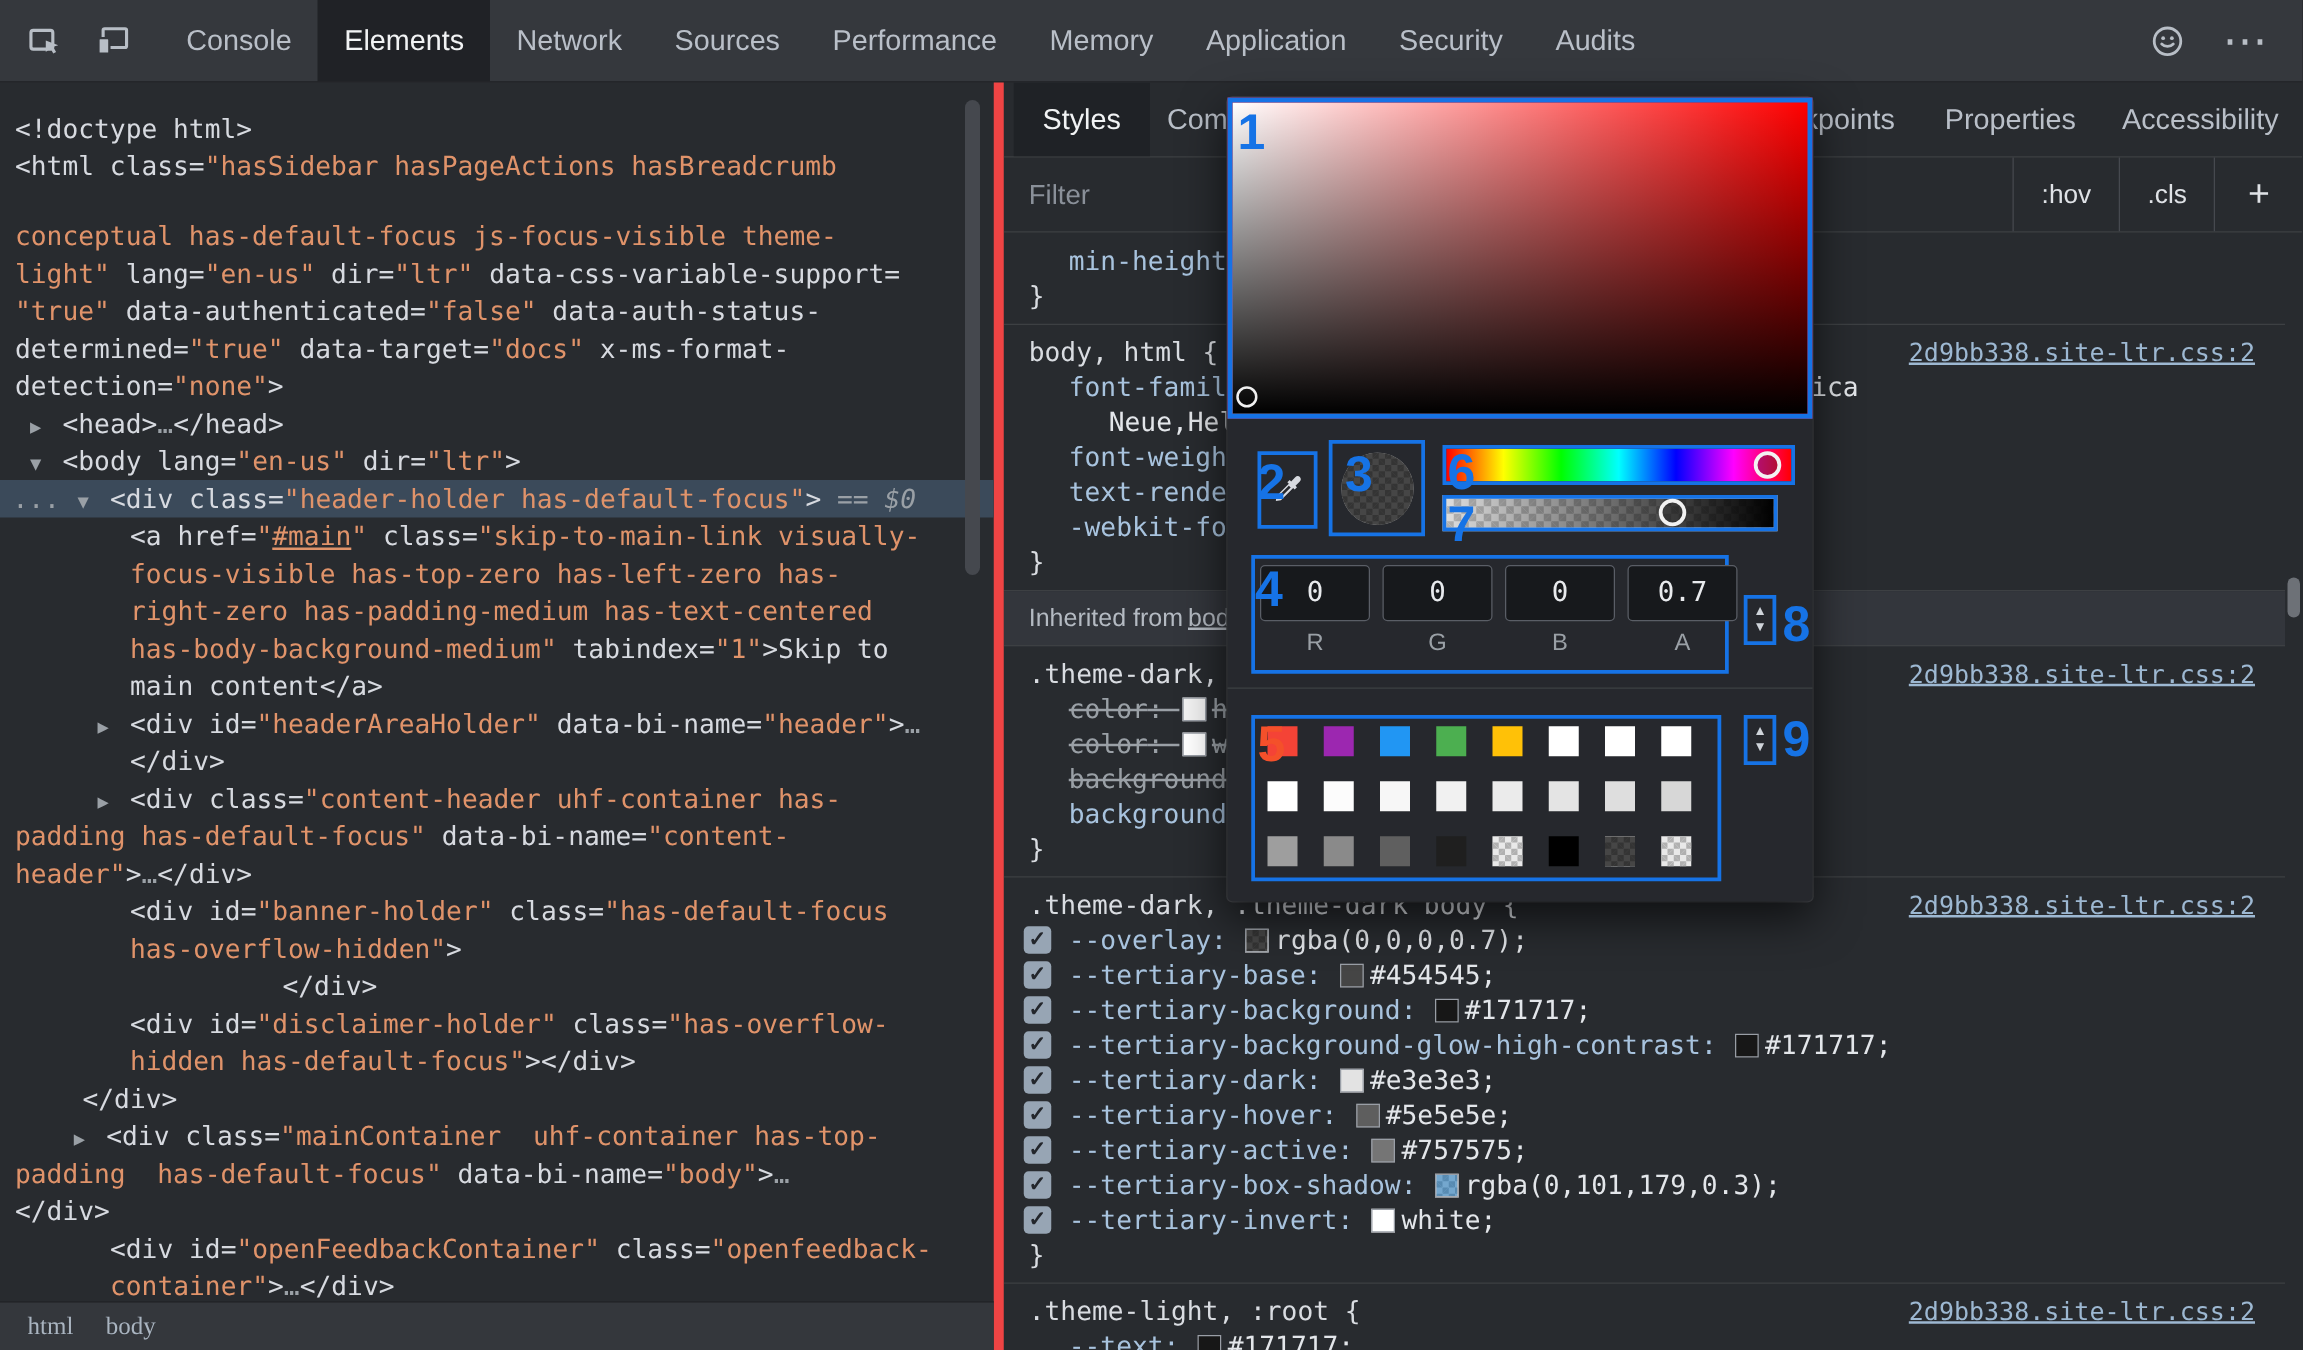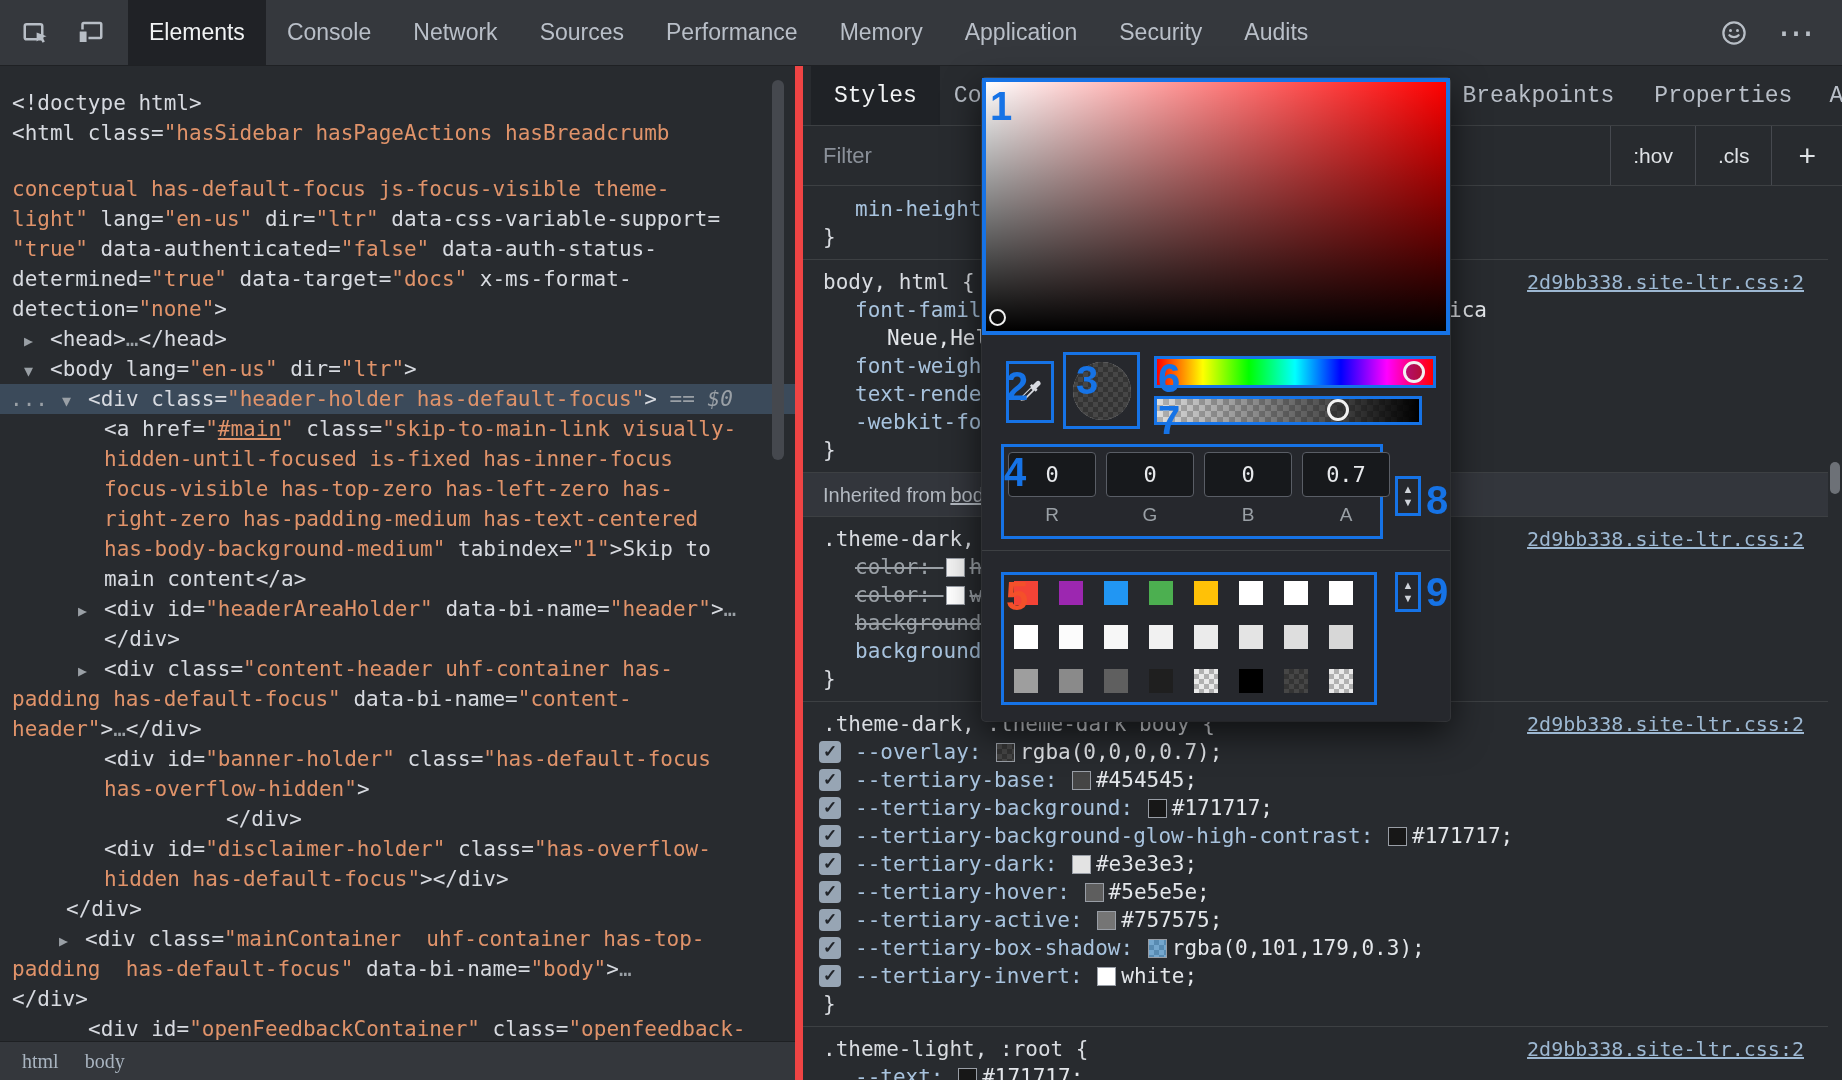--- a/index.html
+++ b/index.html
@@ -52,21 +52,21 @@
     border-top:1px solid #1e2023;display:flex;align-items:center;gap:6px;padding-left:12px;
     font-family:"DejaVu Sans Mono","Liberation Mono",monospace;font-size:20px}
   .crumb{background:none;border:none;color:#a9b4c0;font-family:Liberation Serif, serif;font-size:inherit;
     padding:3px 10px;cursor:pointer;white-space:pre}
   .crumb.active{background:#4b5057;color:#eceef1;border-radius:4px}
 
   
   .styles-pane{position:relative;flex:1;overflow:hidden}
   .styles-tabs{height:60px;border-bottom:1px solid var(--divider);display:flex;align-items:stretch;
     padding-left:8px;white-space:nowrap}
-  .stab{background:none;border:none;color:#b9bfc8;font-family:Liberation Mono, monospace;font-size:23px;cursor:pointer;padding:0 2px}
+  .stab{background:none;border:none;color:#b9bfc8;font-family:Liberation Sans, sans-serif;font-size:23px;cursor:pointer;padding:0 2px}
   .stab.active{background:#1f2226;color:#f1f3f4;padding:0 23px}
   .stab:nth-child(2){margin-left:12px}
   .stab:nth-child(3){margin-left:44px}
   .stab:nth-child(4){margin-left:84px}
   .stab:nth-child(5){margin-left:36px}
   .stab:nth-child(6){margin-left:33px}
   .filter-row{height:60px;border-bottom:1px solid var(--divider);display:flex;align-items:center}
   .filter-input{width:420px;background:transparent;border:none;outline:none;color:#dfe2e6;
     font-family:inherit;font-size:22px;padding-left:20px}
   .filter-input::placeholder{color:#8a9099}
@@ -183,22 +183,22 @@
         </svg>
       </button>
       <button class="icon-btn">
         <svg width="30" height="30" viewBox="0 0 24 24">
           <rect x="6" y="4" width="15" height="12" rx="1" fill="none" stroke="#b8bec6" stroke-width="2"></rect>
           <rect x="3" y="10" width="7" height="10" rx="1" fill="#b8bec6" stroke="#35383d" stroke-width="1.5"></rect>
         </svg>
       </button>
     </div>
     <nav class="main-tabs" id="main-tabs">
+        <button class="main-tab">Console</button>
         <button class="main-tab active">Elements</button>
-        <button class="main-tab">Console</button>
         <button class="main-tab">Network</button>
         <button class="main-tab">Sources</button>
         <button class="main-tab">Performance</button>
         <button class="main-tab">Memory</button>
         <button class="main-tab">Application</button>
         <button class="main-tab">Security</button>
         <button class="main-tab">Audits</button>
       </nav>
     <div class="toolbar-right">
       <button class="icon-btn">
@@ -223,21 +223,20 @@
           <div class="dom-line" style="padding-left: 12px;"><span class="code">&lt;html class=</span><span class="val">"hasSidebar hasPageActions hasBreadcrumb</span></div>
           <div class="dom-line" style="padding-left: 12px; margin-top: 26px;"><span class="val">conceptual has-default-focus js-focus-visible theme-</span></div>
           <div class="dom-line" style="padding-left: 12px;"><span class="val">light"</span><span class="code"> lang=</span><span class="val">"en-us"</span><span class="code"> dir=</span><span class="val">"ltr"</span><span class="code"> data-css-variable-support=</span></div>
           <div class="dom-line" style="padding-left: 12px;"><span class="val">"true"</span><span class="code"> data-authenticated=</span><span class="val">"false"</span><span class="code"> data-auth-status-</span></div>
           <div class="dom-line" style="padding-left: 12px;"><span class="code">determined=</span><span class="val">"true"</span><span class="code"> data-target=</span><span class="val">"docs"</span><span class="code"> x-ms-format-</span></div>
           <div class="dom-line" style="padding-left: 12px;"><span class="code">detection=</span><span class="val">"none"</span><span class="code">&gt;</span></div>
           <div class="dom-line" style="padding-left: 24px;"><span class="arrow">▶</span><span class="code">&lt;head&gt;</span><span class="dim">…</span><span class="code">&lt;/head&gt;</span></div>
           <div class="dom-line" style="padding-left: 24px;"><span class="arrow">▼</span><span class="code">&lt;body lang=</span><span class="val">"en-us"</span><span class="code"> dir=</span><span class="val">"ltr"</span><span class="code">&gt;</span></div>
           <div class="dom-line hl" style="padding-left: 62px;"><span class="edge dim">...</span><span class="arrow">▼</span><span class="code">&lt;div class=</span><span class="val">"header-holder has-default-focus"</span><span class="code">&gt; </span><span class="eq">== $0</span></div>
           <div class="dom-line" style="padding-left: 104px;"><span class="code">&lt;a href=</span><span class="val">"</span><span class="olink">#main</span><span class="val">"</span><span class="code"> class=</span><span class="val">"skip-to-main-link visually-</span></div>
-          <div class="dom-line" style="padding-left: 104px;"><span class="val">hidden-until-focused is-fixed has-inner-focus</span></div>
           <div class="dom-line" style="padding-left: 104px;"><span class="val">focus-visible has-top-zero has-left-zero has-</span></div>
           <div class="dom-line" style="padding-left: 104px;"><span class="val">right-zero has-padding-medium has-text-centered</span></div>
           <div class="dom-line" style="padding-left: 104px;"><span class="val">has-body-background-medium"</span><span class="code"> tabindex=</span><span class="val">"1"</span><span class="code">&gt;Skip to</span></div>
           <div class="dom-line" style="padding-left: 104px;"><span class="code">main content&lt;/a&gt;</span></div>
           <div class="dom-line" style="padding-left: 78px;"><span class="arrow">▶</span><span class="code">&lt;div id=</span><span class="val">"headerAreaHolder"</span><span class="code"> data-bi-name=</span><span class="val">"header"</span><span class="code">&gt;</span><span class="dim">…</span></div>
           <div class="dom-line" style="padding-left: 104px;"><span class="code">&lt;/div&gt;</span></div>
           <div class="dom-line" style="padding-left: 78px;"><span class="arrow">▶</span><span class="code">&lt;div class=</span><span class="val">"content-header uhf-container has-</span></div>
           <div class="dom-line" style="padding-left: 12px;"><span class="val">padding has-default-focus"</span><span class="code"> data-bi-name=</span><span class="val">"content-</span></div>
           <div class="dom-line" style="padding-left: 12px;"><span class="val">header"</span><span class="code">&gt;</span><span class="dim">…</span><span class="code">&lt;/div&gt;</span></div>
           <div class="dom-line" style="padding-left: 104px;"><span class="code">&lt;div id=</span><span class="val">"banner-holder"</span><span class="code"> class=</span><span class="val">"has-default-focus</span></div>

